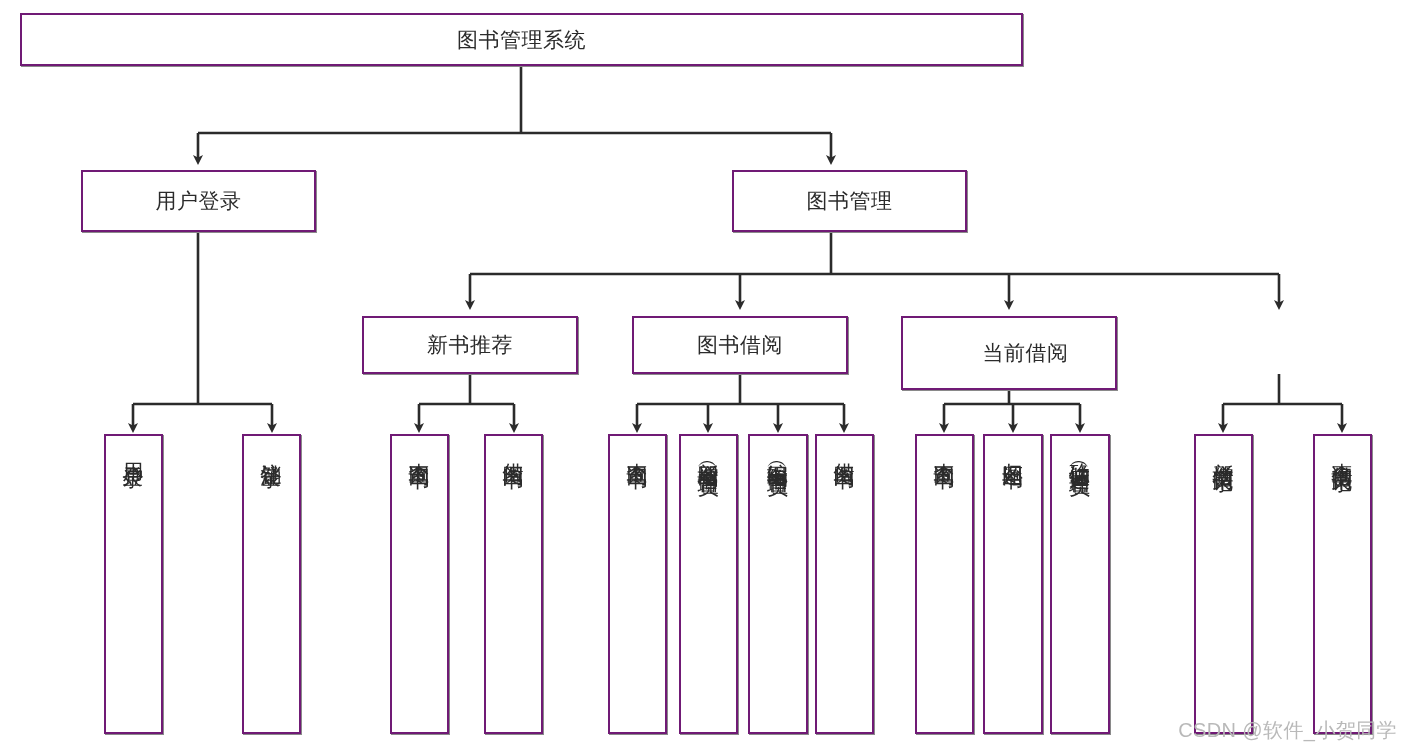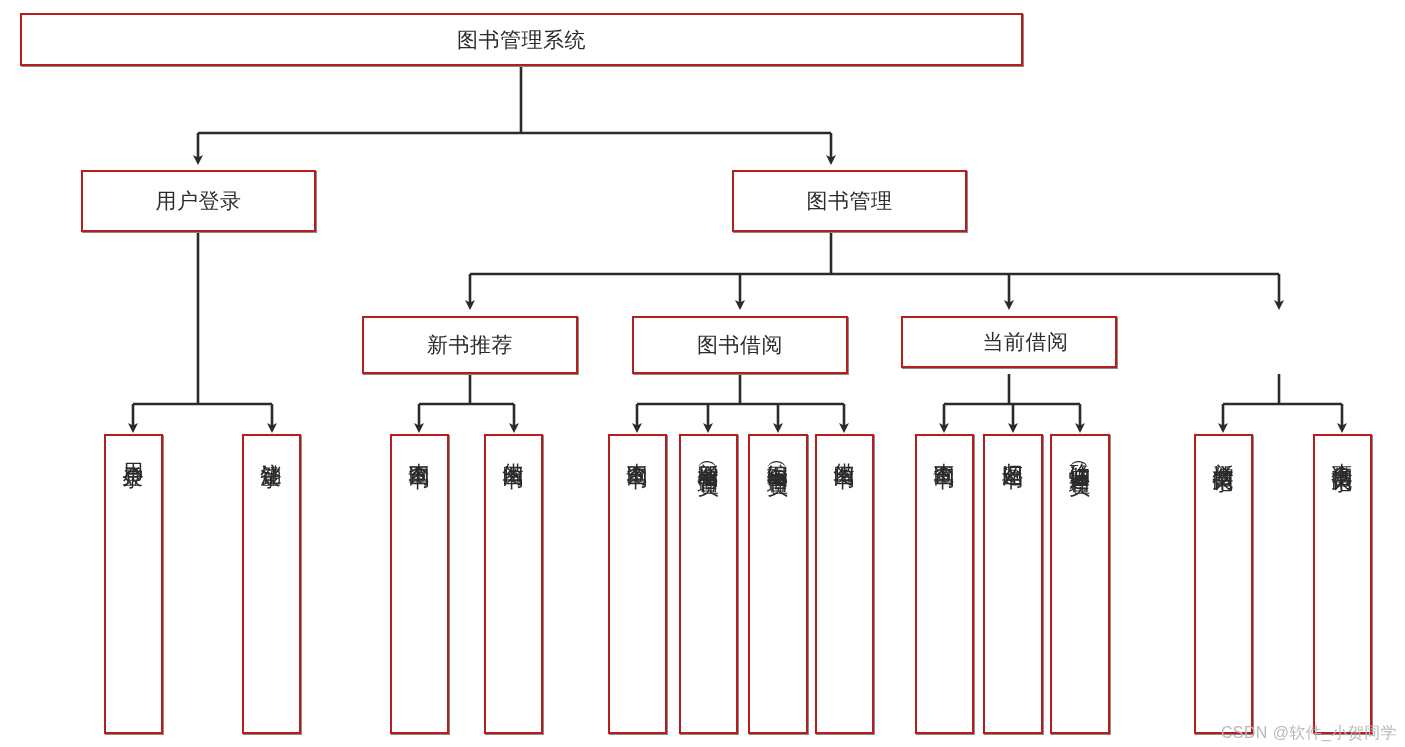--- a/index.html
+++ b/index.html
@@ -23,21 +23,21 @@
     left: 0;
     top: 0;
     width: 1405px;
     height: 747px;
     pointer-events: none;
   }
   .node {
     position: absolute;
     box-sizing: border-box;
     background: #ffffff;
-    border: 2px solid #b91c1c;
+    border: 2px solid #701a75;
     box-shadow: 1px 1px 0 0 #8a8a8a;
     display: flex;
     align-items: center;
     justify-content: center;
     color: #2b2b2b;
   }
   .node-label {
     display: block;
     text-align: center;
     line-height: 1.12;
@@ -60,21 +60,21 @@
     writing-mode: vertical-rl;
     text-orientation: upright;
     line-height: 1.0;
     letter-spacing: 2px;
     white-space: pre;
   }
   .watermark {
     position: absolute;
     right: 8px;
     bottom: 3px;
-    font-size: 16px;
+    font-size: 20px;
     color: #b9b9b9;
     letter-spacing: 0.4px;
     user-select: none;
     white-space: nowrap;
   }
 </style>
 </head>
 <body>
 
 <div id="canvas">
@@ -139,21 +139,21 @@
   <div class="node horiz" style="left:711px; top:170px; width:235px; height:62px;margin-left:21px;">
     <span class="node-label">图书管理</span>
   </div>
 
   <div class="node horiz" style="left:632px; top:316px; width:216px; height:58px;">
     <span class="node-label">图书借阅</span>
   </div>
   <div class="node horiz" style="left:362px; top:316px; width:216px; height:58px;">
     <span class="node-label">新书推荐</span>
   </div>
-  <div class="node horiz" style="left:901px; top:316px; width:216px; height:52px;padding-left:33px;">
+  <div class="node horiz" style="left:901px; top:316px; width:216px; height:74px;padding-left:33px;">
     <span class="node-label">当前借阅</span>
   </div>
 
   <div class="node vert" style="left:104px; top:434px; width:59px; height:300px;">
     <span class="node-label">用户登录</span>
   </div>
   <div class="node vert" style="left:242px; top:434px; width:59px; height:300px;">
     <span class="node-label">注销登录</span>
   </div>
 

